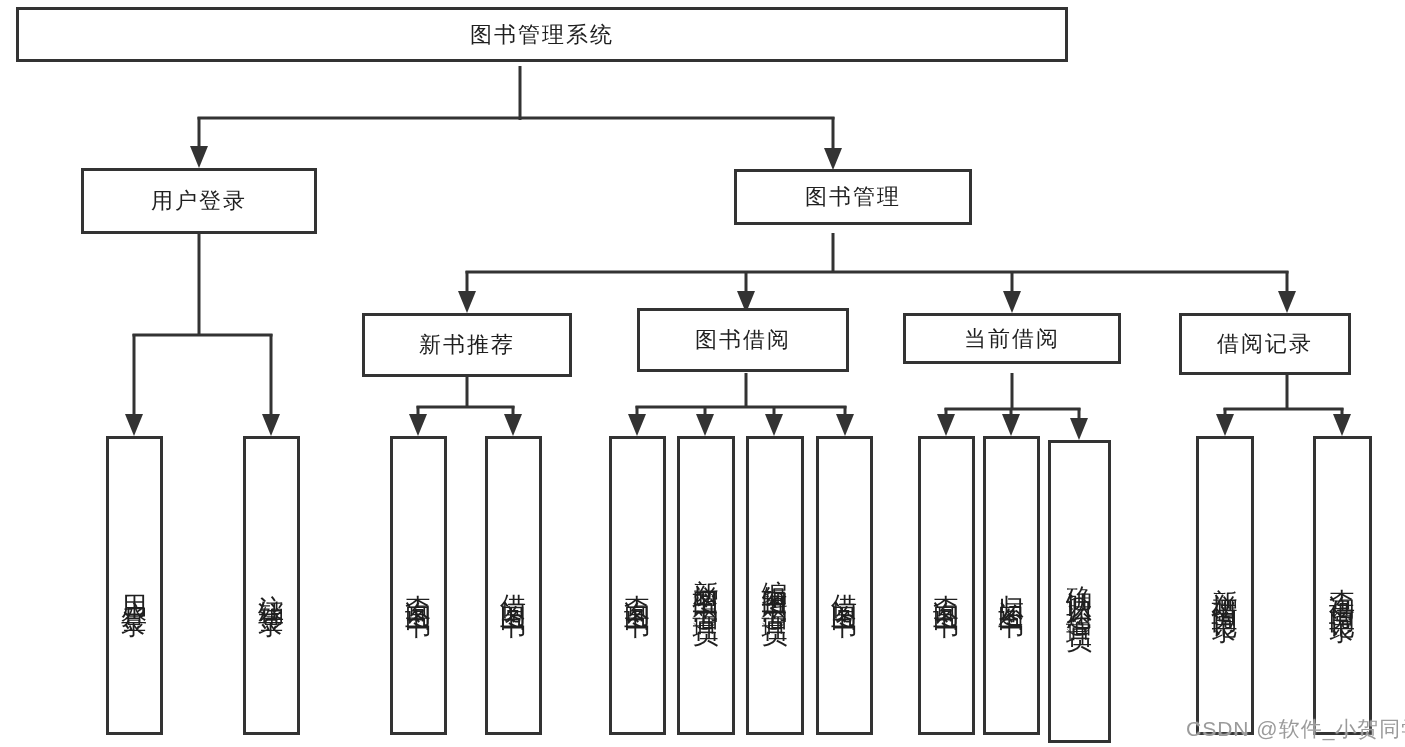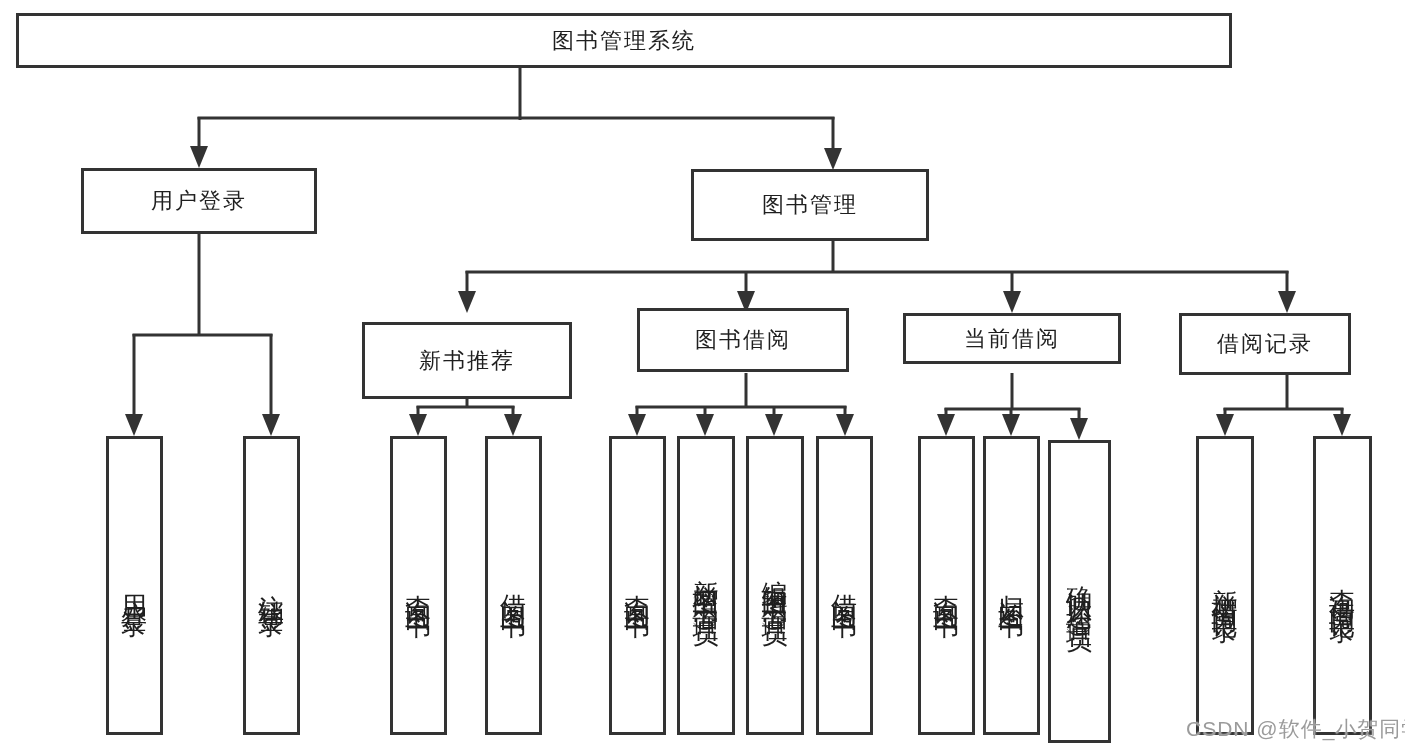--- a/index.html
+++ b/index.html
@@ -103,32 +103,32 @@
     <g>
       <line x1="1287" y1="373" x2="1287" y2="410"></line>
       <line x1="1223.5" y1="409" x2="1343.5" y2="409"></line>
       <line x1="1225" y1="408" x2="1225" y2="417"></line>
       <polygon points="1216,414 1234,414 1225,436"></polygon>
       <line x1="1342" y1="408" x2="1342" y2="417"></line>
       <polygon points="1333,414 1351,414 1342,436"></polygon>
     </g>
   </svg>
 
-  <div class="box hbox" style="left:16px;top:13px;width:1216px;height:55px">
+  <div class="box hbox" style="left:16px;top:7px;width:1052px;height:55px">
     <span>图书管理系统</span>
   </div>
 
   <div class="box hbox" style="left:81px;top:168px;width:236px;height:66px">
     <span>用户登录</span>
   </div>
-  <div class="box hbox" style="left:691px;top:169px;width:238px;height:72px">
+  <div class="box hbox" style="left:734px;top:169px;width:238px;height:56px">
     <span>图书管理</span>
   </div>
 
-  <div class="box hbox" style="left:362px;top:322px;width:210px;height:77px">
+  <div class="box hbox" style="left:362px;top:313px;width:210px;height:64px">
     <span>新书推荐</span>
   </div>
   <div class="box hbox" style="left:637px;top:308px;width:212px;height:64px">
     <span>图书借阅</span>
   </div>
   <div class="box hbox" style="left:903px;top:313px;width:218px;height:51px">
     <span>当前借阅</span>
   </div>
   <div class="box hbox" style="left:1179px;top:313px;width:172px;height:62px">
     <span>借阅记录</span>

